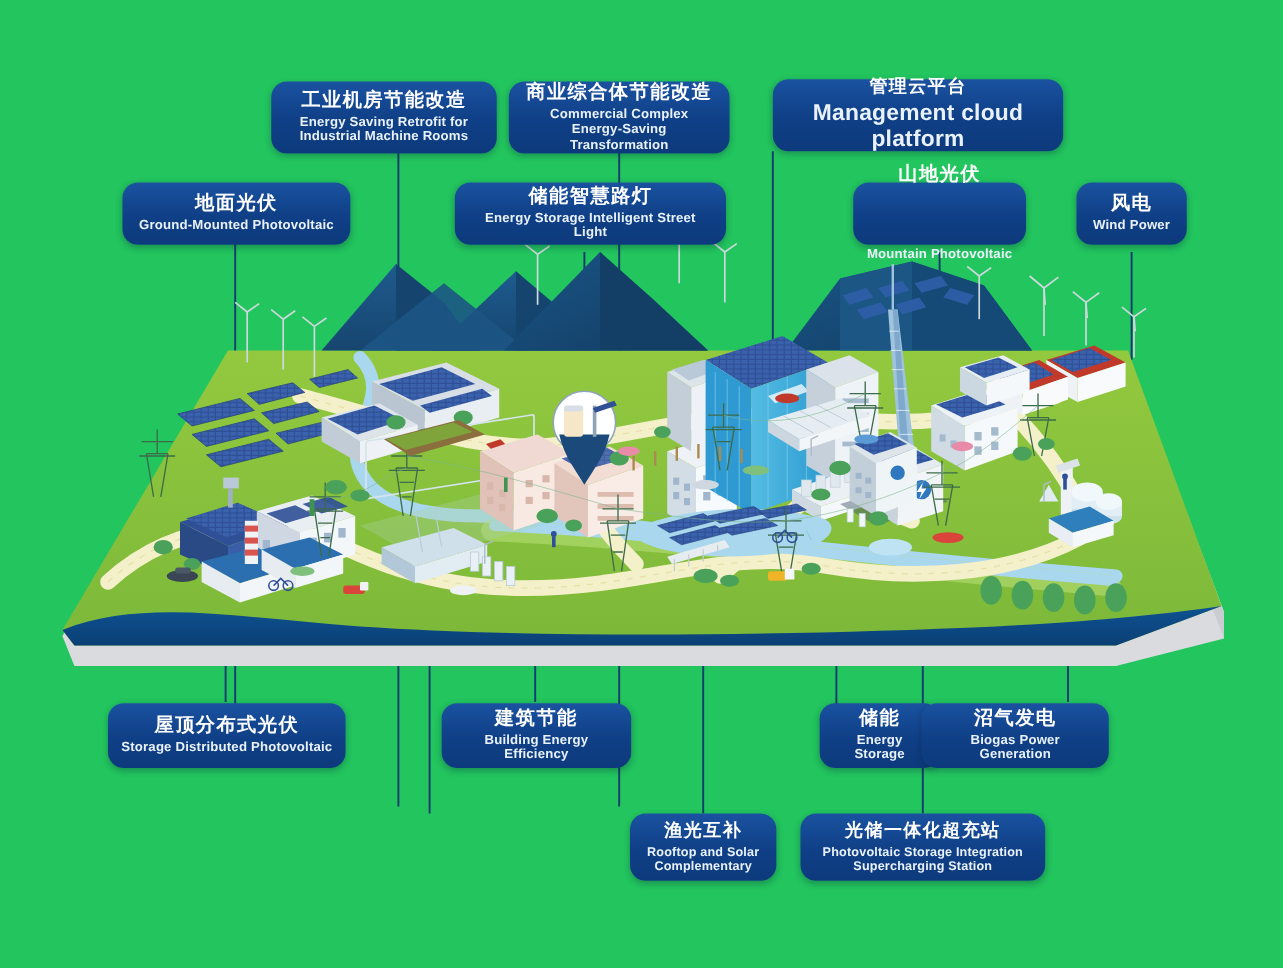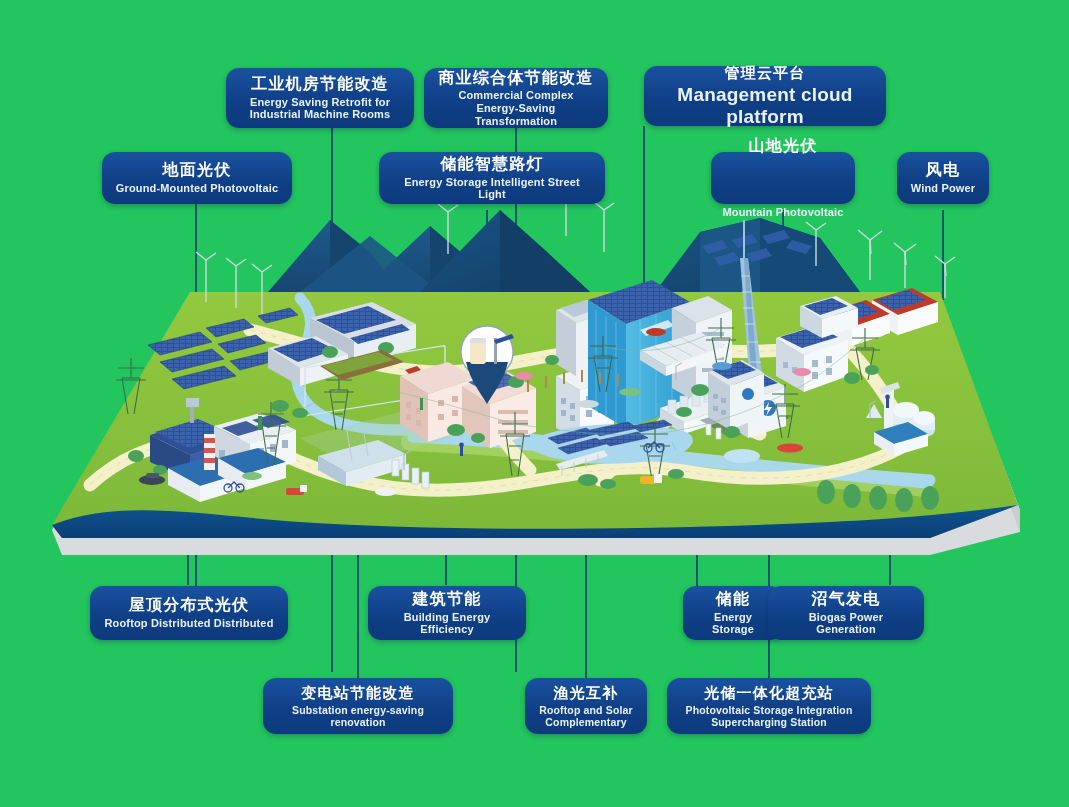--- a/index.html
+++ b/index.html
@@ -743,43 +743,38 @@
     <span class="en">Mountain Photovoltaic</span>
   </div>
 
   <div class="label-box" style="left:897px; top:152px; width:92px; height:52px;">
     <span class="cn">风电</span>
     <span class="en">Wind Power</span>
   </div>
 
   <div class="label-box" style="left:90px; top:586px; width:198px; height:54px;">
     <span class="cn">屋顶分布式光伏</span>
-    <span class="en">Rooftop Distributed Distributed</span>
+    <span class="en">Storage Distributed Photovoltaic</span>
   </div>
 
   <div class="label-box" style="left:368px; top:586px; width:158px; height:54px;">
     <span class="cn">建筑节能</span>
     <span class="en">Building Energy Efficiency</span>
   </div>
 
   <div class="label-box" style="left:648px; top:586px; width:100px; height:54px;margin-left:35px;">
     <span class="cn">储能</span>
     <span class="en">Energy Storage</span>
   </div>
 
   <div class="label-box" style="left:768px; top:586px; width:156px; height:54px;">
     <span class="cn">沼气发电</span>
     <span class="en">Biogas Power Generation</span>
   </div>
 
-  <div class="label-box sm" style="left:263px; top:678px; width:190px; height:56px;">
-    <span class="cn">变电站节能改造</span>
-    <span class="en">Substation energy-saving</span>
-    <span class="en">renovation</span>
-  </div>
 
   <div class="label-box sm" style="left:525px; top:678px; width:122px; height:56px;text-align:center;">
     <span class="cn">渔光互补</span>
     <span class="en">Rooftop and Solar</span>
     <span class="en">Complementary</span>
   </div>
 
   <div class="label-box sm" style="left:667px; top:678px; width:204px; height:56px;">
     <span class="cn">光储一体化超充站</span>
     <span class="en">Photovoltaic Storage Integration</span>

